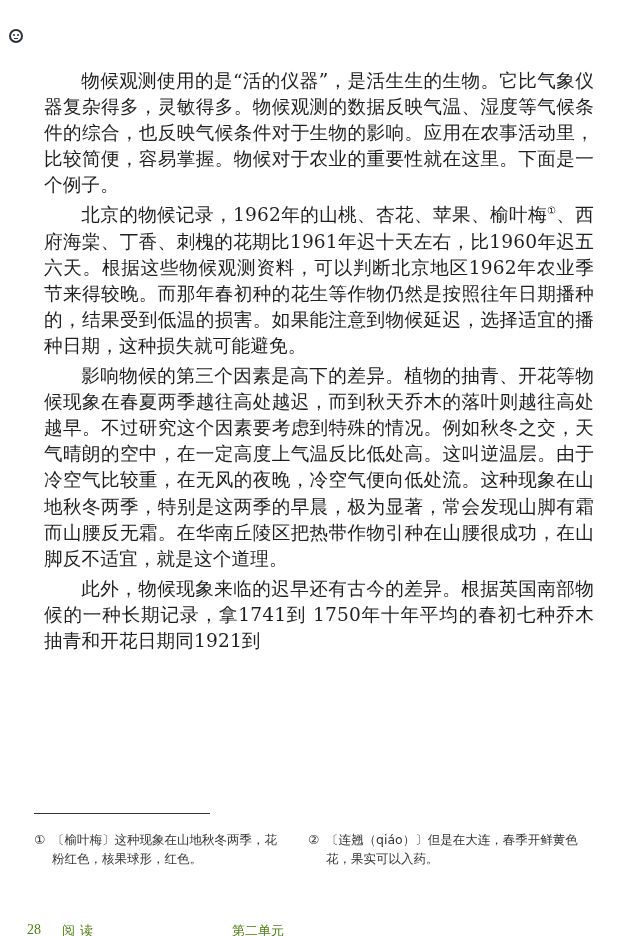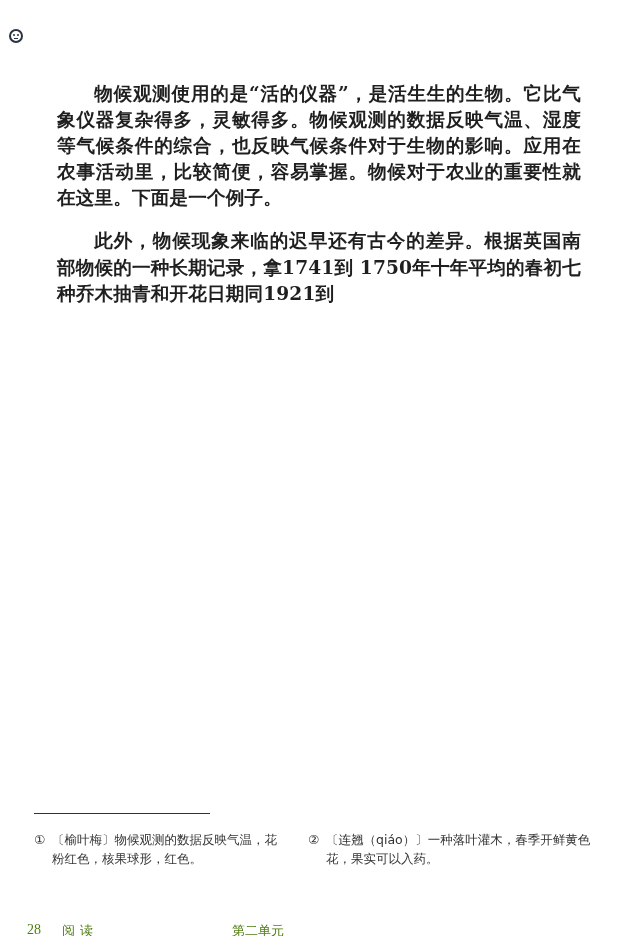--- a/index.html
+++ b/index.html
@@ -14,21 +14,21 @@
     .corner-icon::before, .corner-icon::after {
       content: ""; position: absolute; top: 3px; width: 2px; height: 2px; background: #2a3340; border-radius: 50%;
     }
     .corner-icon::before { left: 2px; }
     .corner-icon::after { right: 2px; }
     .corner-icon .mouth { position: absolute; left: 3px; top: 7px; width: 4px; height: 1px; background: #2a3340; }
     .body-text {
       position: absolute; left: 40px; top: 64px; width: 558px;
       font-size: 18.6px; line-height: 26.1px; letter-spacing: 0.15px;
     }
-    .para { margin: 17px; text-indent: 2em; text-align: justify; font-weight: bold; }
+    .para { margin: 4px; text-indent: 2em; text-align: justify; }
     .para sup { font-size: 10px; vertical-align: 7px; line-height: 0; }
     .fn-rule {
       position: absolute; left: 34px; top: 813px; width: 176px; height: 1px; background: #333;
     }
     .footnote {
       position: absolute; top: 830px; font-size: 12.5px; line-height: 19px; color: #333;
       font-family: "DejaVu Sans", "Liberation Sans", sans-serif;
     }
     .footnote .num { position: absolute; left: 0; top: 0; }
     .footnote .txt { display: block; padding-left: 18px; }
@@ -44,31 +44,33 @@
   </style>
 </head>
 <body>
 
 <div class="corner-icon">
     <span class="mouth"></span>
   </div>
 
 <div class="body-text">
   <p class="para"><span>物候观测使用的是“活的仪器”，是活生生的生物。它比气象仪器复杂得多，灵敏得多。物候观测的数据反映气温、湿度等气候条件的综合，也反映气候条件对于生物的影响。应用在农事活动里，比较简便，容易掌握。物候对于农业的重要性就在这里。下面是一个例子。</span></p>
+  <p class="para"><span>北京的物候记录，1962年的山桃、杏花、苹果、榆叶梅</span><sup>①</sup><span>、西府海棠、丁香、刺槐的花期比1961年迟十天左右，比1960年迟五六天。根据这些物候观测资料，可以判断北京地区1962年农业季节来得较晚。而那年春初种的花生等作物仍然是按照往年日期播种的，结果受到低温的损害。如果能注意到物候延迟，选择适宜的播种日期，这种损失就可能避免。</span></p>
+  <p class="para"><span>影响物候的第三个因素是高下的差异。植物的抽青、开花等物候现象在春夏两季越往高处越迟，而到秋天乔木的落叶则越往高处越早。不过研究这个因素要考虑到特殊的情况。例如秋冬之交，天气晴朗的空中，在一定高度上气温反比低处高。这叫逆温层。由于冷空气比较重，在无风的夜晚，冷空气便向低处流。这种现象在山地秋冬两季，特别是这两季的早晨，极为显著，常会发现山脚有霜而山腰反无霜。在华南丘陵区把热带作物引种在山腰很成功，在山脚反不适宜，就是这个道理。</span></p>
   <p class="para"><span>此外，物候现象来临的迟早还有古今的差异。根据英国南部物候的一种长期记录，拿1741到 1750年十年平均的春初七种乔木抽青和开花日期同1921到</span></p>
 </div>
 
 <div class="fn-rule"></div>
 
 <div class="footnote fn1">
   <span class="num">①</span>
-  <span class="txt">〔榆叶梅〕物候观测的数据反映气温，花粉红色，核果球形，红色。</span>
+  <span class="txt">〔榆叶梅〕这种现象在山地秋冬两季，花粉红色，核果球形，红色。</span>
 </div>
 <div class="footnote fn2">
   <span class="num">②</span>
-  <span class="txt">〔连翘（qiáo）〕一种落叶灌木，春季开鲜黄色花，果实可以入药。</span>
+  <span class="txt">〔连翘（qiáo）〕但是在大连，春季开鲜黄色花，果实可以入药。</span>
 </div>
 
 <div class="page-footer">
   <span class="page-num">28</span>
   <span class="section-label">阅读</span>
   <span class="unit-label">第二单元</span>
 </div>
 
 </body></html>

